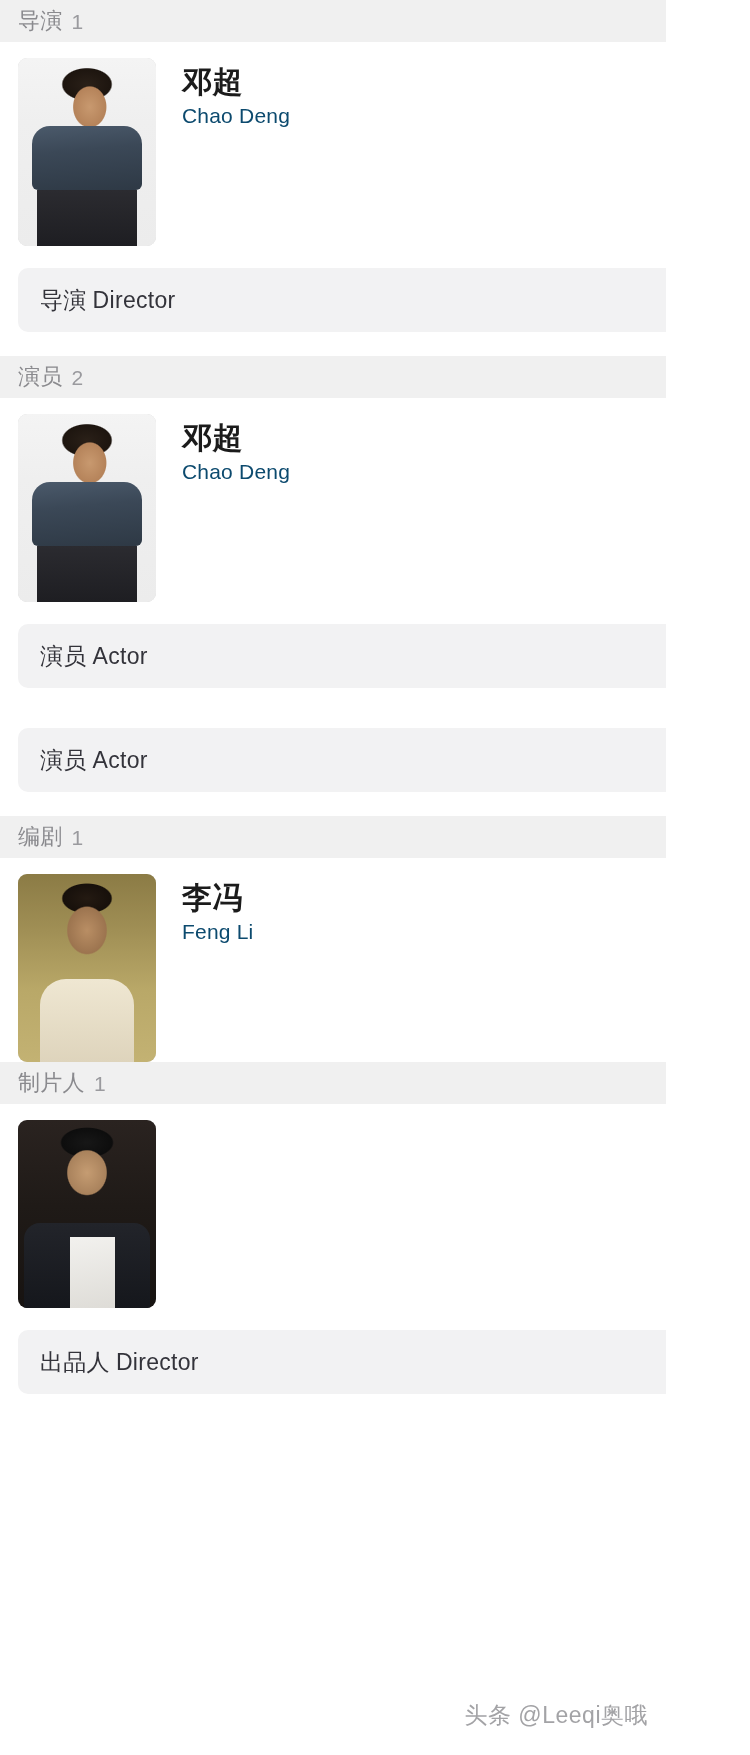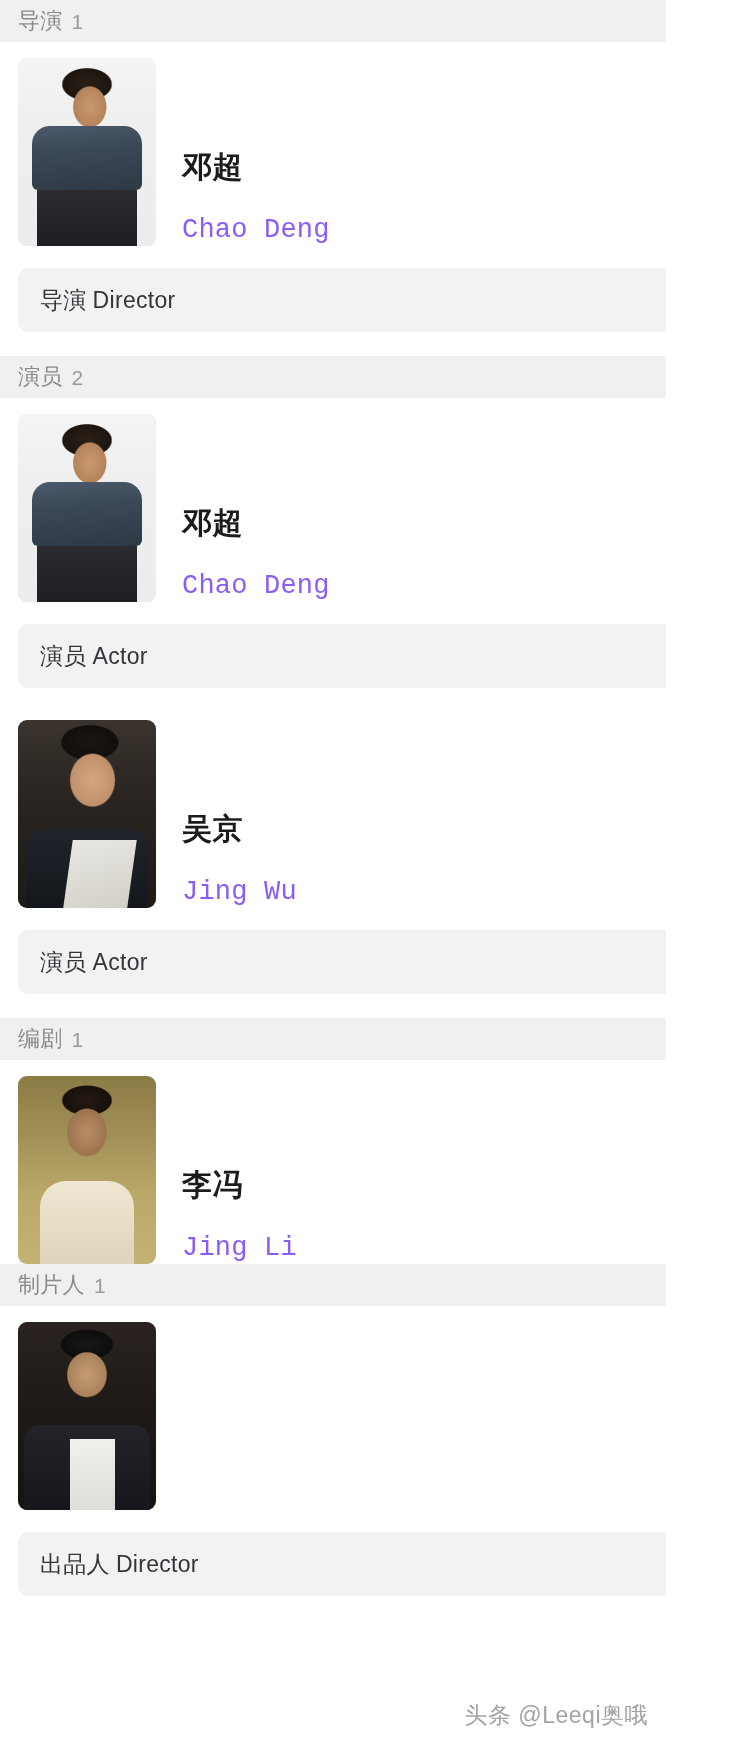--- a/index.html
+++ b/index.html
@@ -50,22 +50,21 @@
 
   
   .person {
     width: 750px;
     box-sizing: border-box;
     background: #ffffff;
     padding: 16px 18px 0 18px;
   }
   .person-top {
     display: flex;
-    align-items: flex-end;
-    font-family: Liberation Mono, monospace;
+    align-items: flex-start;
   }
   .avatar {
     width: 138px;
     height: 188px;
     border-radius: 9px;
     overflow: hidden;
     flex: 0 0 auto;
     background: #d8d8d8;
     position: relative;
   }
@@ -80,23 +79,23 @@
     flex-direction: column;
   }
   .person-name {
     font-size: 30px;
     font-weight: 700;
     color: #1b1b1b;
     line-height: 1.18;
     letter-spacing: 0.5px;
   }
   .person-name-en {
-    margin-top: 26px;
-    font-size: 27px;
-    color: #8b5cf6;
+    margin-top: 4px;
+    font-size: 21px;
+    color: #0c4a6e;
     line-height: 1.2;
     letter-spacing: 0.2px;
   }
 
   
   .role-row {
     padding: 22px 32px 24px 18px;
     background: #ffffff;
     box-sizing: border-box;
     width: 750px;
@@ -279,50 +278,39 @@
         <div class="person-name-en">Chao Deng</div>
       </div>
     </div>
   </div>
   <div class="role-row tight">
     <div class="role-pill">
       <span class="role-text"><span>演员</span><span class="role-en">Actor</span></span>
     </div>
   </div>
 
-  <div class="person tight">
-    <div class="person-top">
-      <div class="avatar">
-        <div class="photo ph-jing"></div>
-      </div>
-      <div class="person-meta">
-        <div class="person-name">吴京</div>
-        <div class="person-name-en">Jing Wu</div>
-      </div>
-    </div>
-  </div>
   <div class="role-row">
     <div class="role-pill">
       <span class="role-text"><span>演员</span><span class="role-en">Actor</span></span>
     </div>
   </div>
 
   <div class="section-header">
     <span class="sh-label">编剧</span>
     <span class="sh-count">1</span>
   </div>
 
   <div class="person">
     <div class="person-top">
       <div class="avatar">
         <div class="photo ph-feng"></div>
       </div>
       <div class="person-meta">
         <div class="person-name">李冯</div>
-        <div class="person-name-en">Jing Li</div>
+        <div class="person-name-en">Feng Li</div>
       </div>
     </div>
   </div>
 
   <div class="section-header">
     <span class="sh-label">制片人</span>
     <span class="sh-count">1</span>
   </div>
 
   <div class="person">

